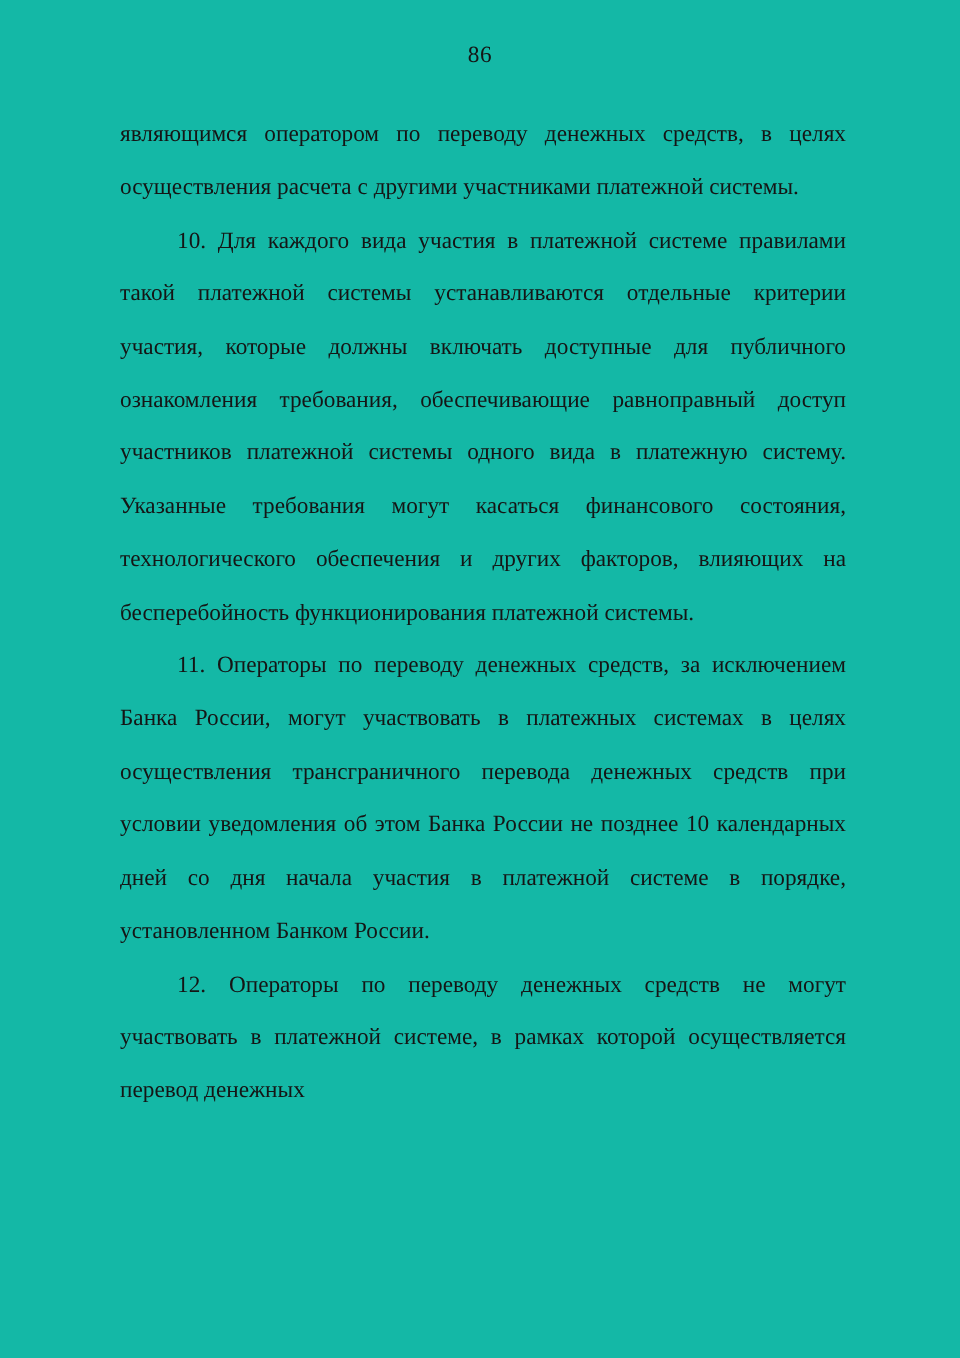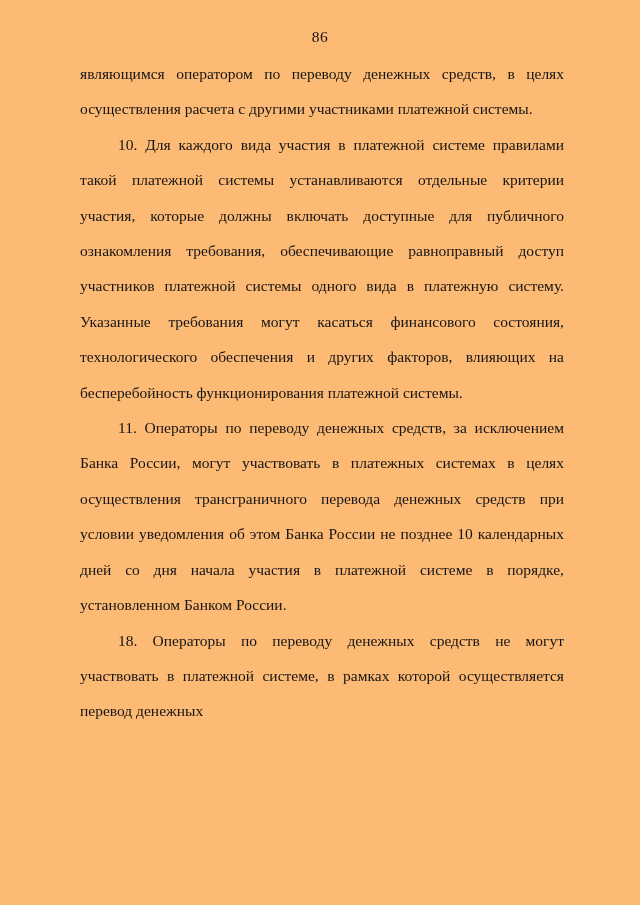--- a/index.html
+++ b/index.html
@@ -4,37 +4,37 @@
 <style>
   html, body {
     margin: 0;
     padding: 0;
     background: #ffffff;
   }
   .page {
     position: relative;
     width: 640px;
     height: 905px;
-    background: #fdba74;
+    background: #14b8a6;
     overflow: hidden;
     font-family: "Liberation Serif", serif;
     color: #151515;
   }
   .page-number {
     position: absolute;
     top: 28px;
     left: 0;
     right: 0;
     text-align: center;
     font-size: 15.5px;
     letter-spacing: 0.5px;
   }
   .content {
     position: absolute;
-    top: 56px;
+    top: 72px;
     left: 80px;
     width: 484px;
     font-size: 15.5px;
     line-height: 35.4px;
     text-align: justify;
     text-justify: inter-word;
   }
   .content p {
     margin: 0;
     padding: 0;
@@ -47,15 +47,15 @@
 </head>
 <body>
 
 <div class="page">
   <div class="page-number">86</div>
 
   <div class="content">
     <p>являющимся оператором по переводу денежных средств, в целях осуществления расчета с другими участниками платежной системы.</p>
     <p class="indent">10. Для каждого вида участия в платежной системе правилами такой платежной системы устанавливаются отдельные критерии участия, которые должны включать доступные для публичного ознакомления требования, обеспечивающие равноправный доступ участников платежной системы одного вида в платежную систему. Указанные требования могут касаться финансового состояния, технологического обеспечения и других факторов, влияющих на бесперебойность функционирования платежной системы.</p>
     <p class="indent">11. Операторы по переводу денежных средств, за исключением Банка России, могут участвовать в платежных системах в целях осуществления трансграничного перевода денежных средств при условии уведомления об этом Банка России не позднее 10 календарных дней со дня начала участия в платежной системе в порядке, установленном Банком России.</p>
-    <p class="indent">18. Операторы по переводу денежных средств не могут участвовать в платежной системе, в рамках которой осуществляется перевод денежных</p>
+    <p class="indent">12. Операторы по переводу денежных средств не могут участвовать в платежной системе, в рамках которой осуществляется перевод денежных</p>
   </div>
 </div>
 
 </body></html>

